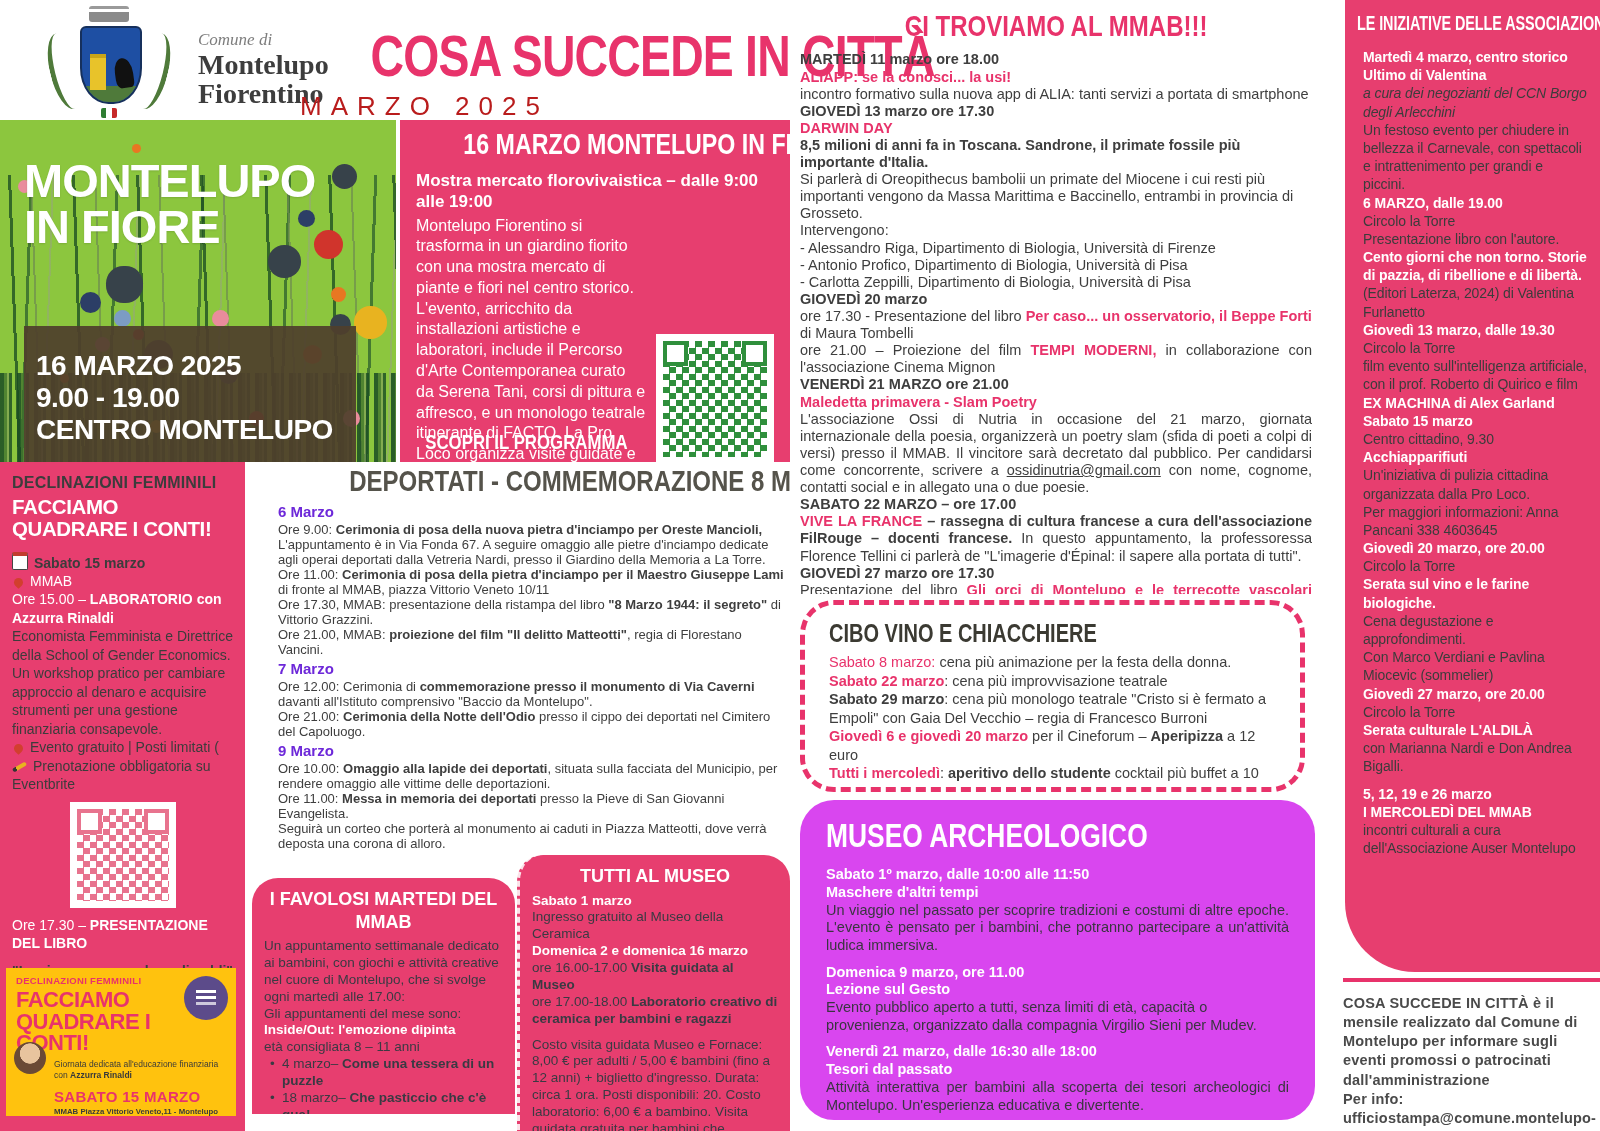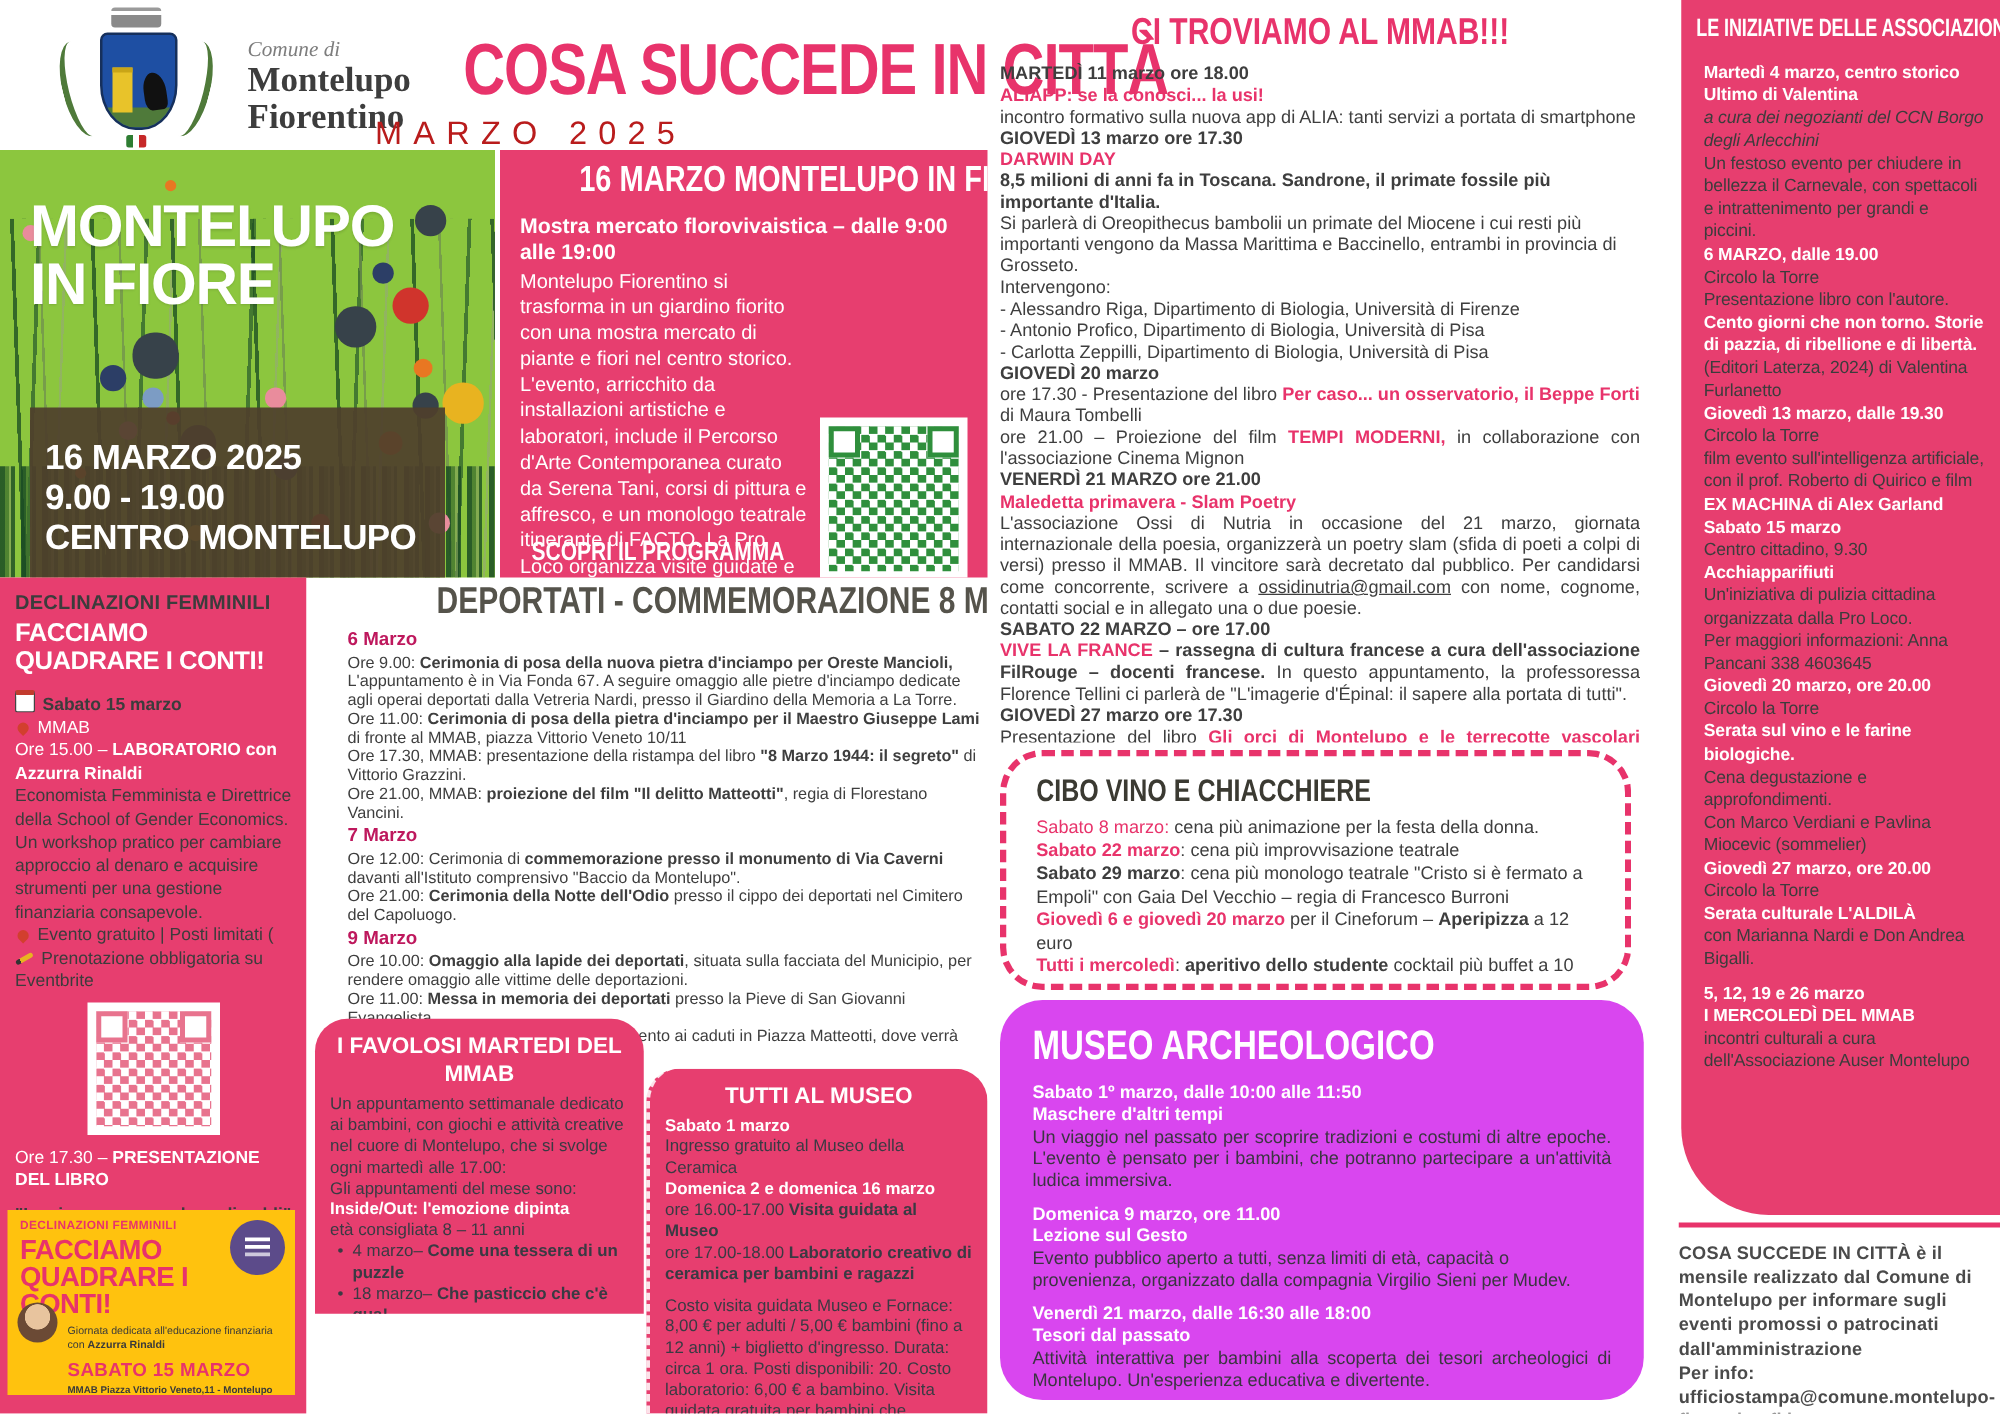--- a/index.html
+++ b/index.html
@@ -95,25 +95,25 @@
      box-shadow:0 6px 0 #fff,0 12px 0 rgba(255,255,255,.7);}
   .y-person{position:absolute;left:8px;top:74px;width:32px;height:32px;border-radius:50%;
      background:radial-gradient(circle at 50% 36%,#E8C49E 0 38%,#6B4A35 40%);}
   .y-caption{margin-left:38px;margin-top:5px;font-size:8.5px;color:#3a3a3a;line-height:1.3;}
   .y-date{margin-left:38px;font-size:15px;font-weight:800;color:#E8336B;margin-top:7px;letter-spacing:.3px;}
   .y-venue{margin-left:38px;font-size:7.8px;font-weight:bold;color:#3a3a3a;margin-top:2px;}
   
   .dep{left:252px;top:464px;width:538px;height:390px;padding:0 2px 0 26px;overflow:hidden;
      font-size:13px;line-height:1.16;color:#3e3e3e;}
   .dep-title{text-align:center;font-size:30px;font-weight:800;color:#55534B;margin-bottom:4px;}
-  .dep .ln.hd{color:#be185d;font-weight:800;font-size:15px;margin-top:3px;line-height:1.25;}
+  .dep .ln.hd{color:#6d28d9;font-weight:800;font-size:15px;margin-top:3px;line-height:1.25;}
   
   .pinkbox{background:#E73E6F;border-radius:26px 26px 0 0;color:#3a3a43;padding:10px 12px;overflow:hidden;
      font-size:13.5px;line-height:1.25;}
-  .favolosi{left:252px;top:815px;width:263px;height:236px;}
+  .favolosi{left:252px;top:878px;width:263px;height:236px;}
   .tutti{left:517px;top:855px;width:273px;height:276px;border-left:3px dashed rgba(255,255,255,.85);}
   .box-title{text-align:center;color:#fff;font-weight:800;font-size:18px;margin-bottom:5px;}
   
   .mmab{left:800px;top:8px;width:512px;height:586px;overflow:hidden;font-size:14.5px;line-height:1.18;color:#3e3e3e;}
   .mmab-title{text-align:center;font-size:30px;font-weight:800;color:#E8336B;margin-bottom:8px;}
   
   .cibo{left:800px;top:600px;width:505px;height:192px;border:5px dashed #E8336B;border-radius:34px;
      padding:10px 24px;overflow:hidden;font-size:14.5px;line-height:1.28;color:#3e3e3e;}
   .cibo-title{font-size:25px;font-weight:800;color:#3B3A32;margin:2px 0 4px;}
   

